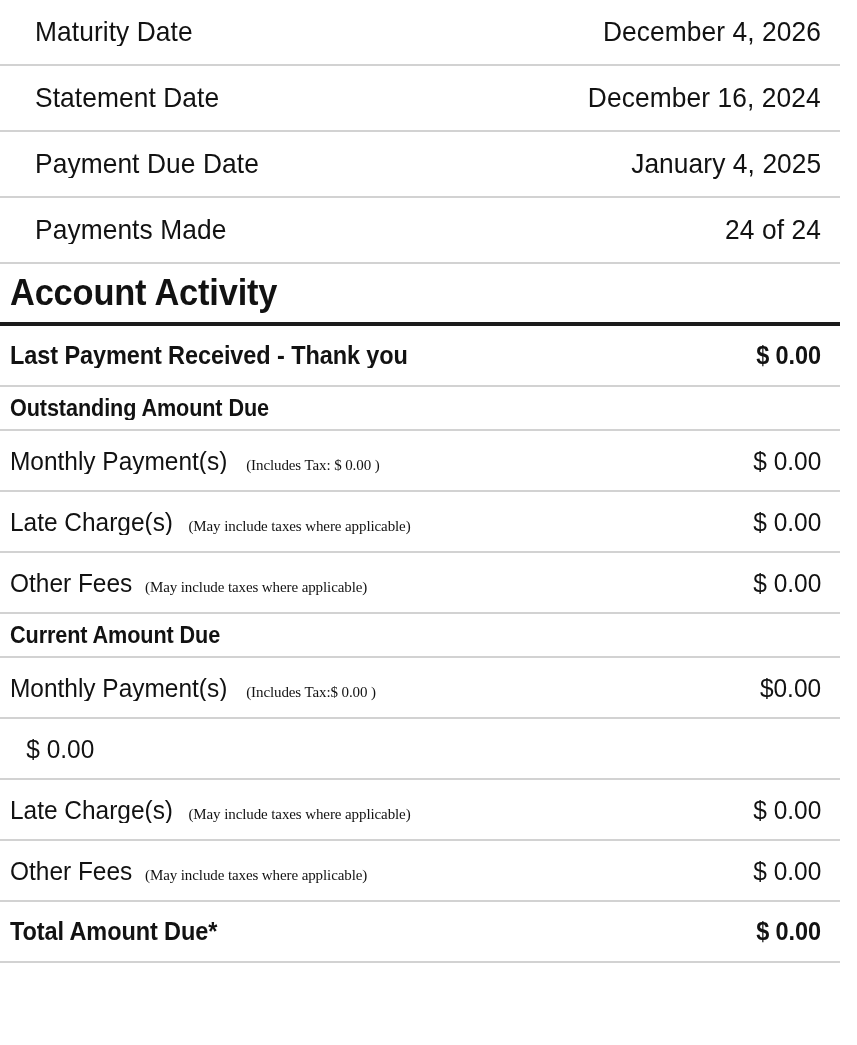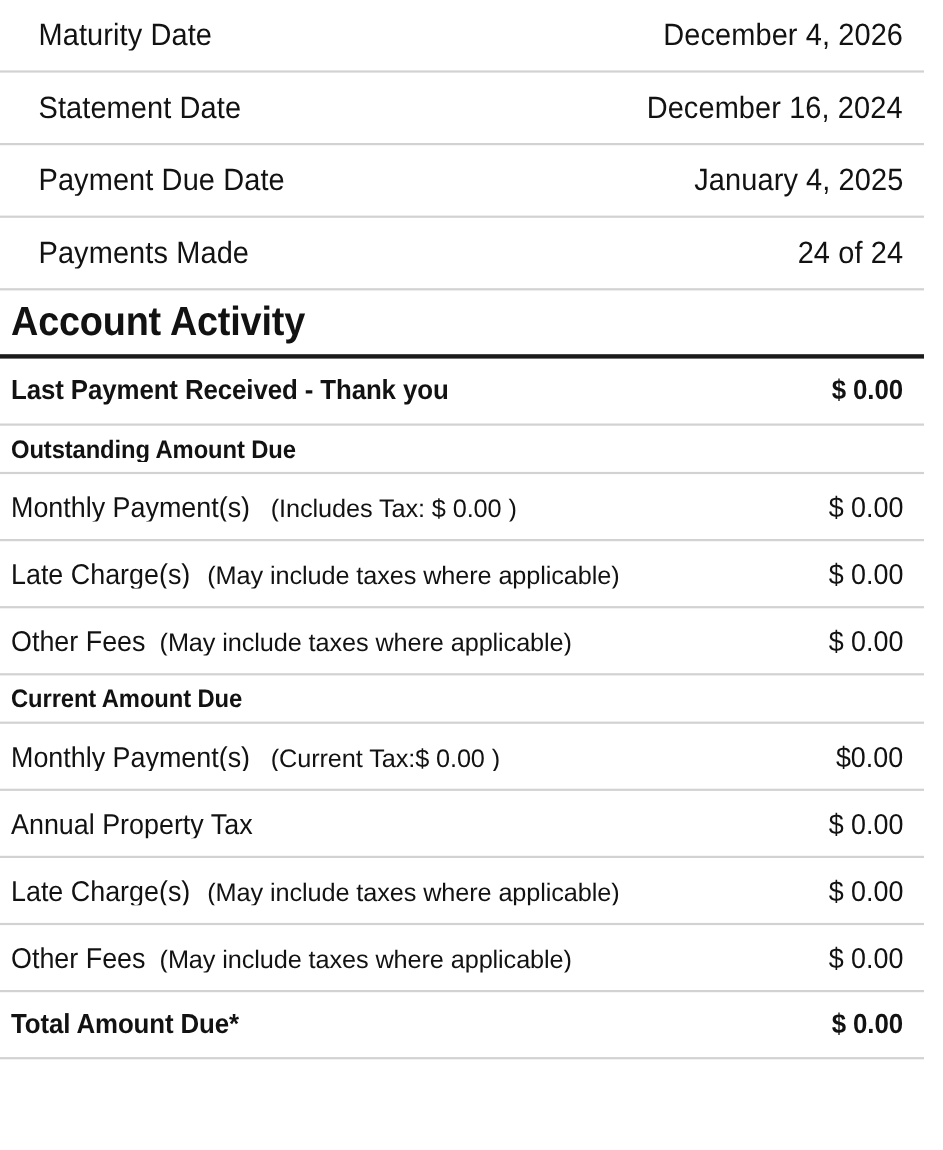--- a/index.html
+++ b/index.html
@@ -107,25 +107,26 @@
     height: 44px;
   }
   .activity .row.subheader .label {
     font-weight: 700;
     font-size: 23px;
     letter-spacing: -0.1px;
   }
 
   
   .note {
-    font-size: 23px;
+    font-size: 15px;
     font-weight: 400;
     letter-spacing: -0.1px;
     margin-left: 5px;
     white-space: nowrap;
+    font-family: Liberation Serif, serif;
   }
 
   
   .condensed {
     display: inline-block;
     transform: scaleX(0.94);
     transform-origin: left center;
   }
   .condensed-r {
     display: inline-block;
@@ -187,26 +188,25 @@
       <span class="label"><span class="condensed">Other Fees</span><span class="note">(May include taxes where applicable)</span></span>
       <span class="value"><span class="condensed-r">$ 0.00</span></span>
     </div>
 
     <div class="row subheader">
       <span class="label"><span class="condensed">Current Amount Due</span></span>
       <span class="value"><span class="condensed-r"></span></span>
     </div>
 
     <div class="row">
-      <span class="label"><span class="condensed">Monthly Payment(s)</span><span class="note">(Current Tax:$ 0.00 )</span></span>
+      <span class="label"><span class="condensed">Monthly Payment(s)</span><span class="note">(Includes Tax:$ 0.00 )</span></span>
       <span class="value"><span class="condensed-r">$0.00</span></span>
     </div>
 
     <div class="row">
-      <span class="label"><span class="condensed">Annual Property Tax</span></span>
       <span class="value"><span class="condensed-r">$ 0.00</span></span>
     </div>
 
     <div class="row">
       <span class="label"><span class="condensed">Late Charge(s)</span><span class="note">(May include taxes where applicable)</span></span>
       <span class="value"><span class="condensed-r">$ 0.00</span></span>
     </div>
 
     <div class="row">
       <span class="label"><span class="condensed">Other Fees</span><span class="note">(May include taxes where applicable)</span></span>

